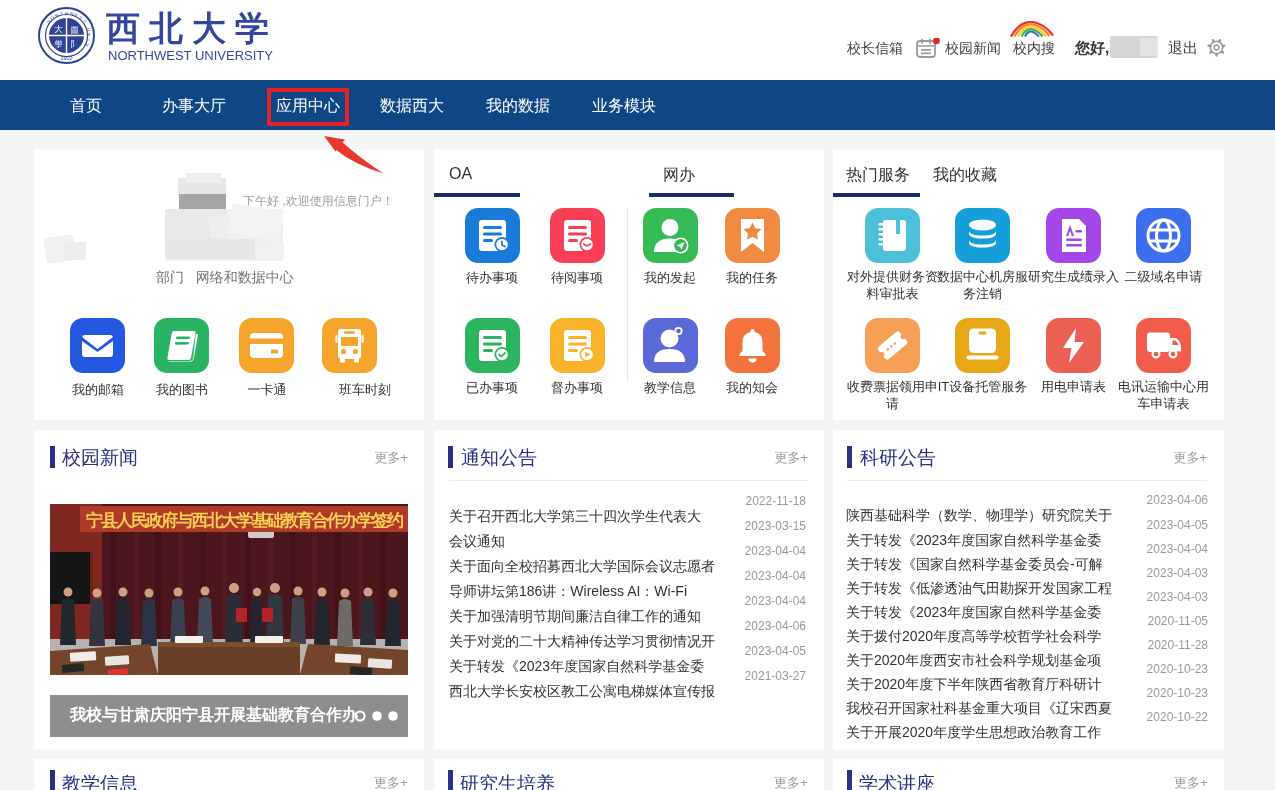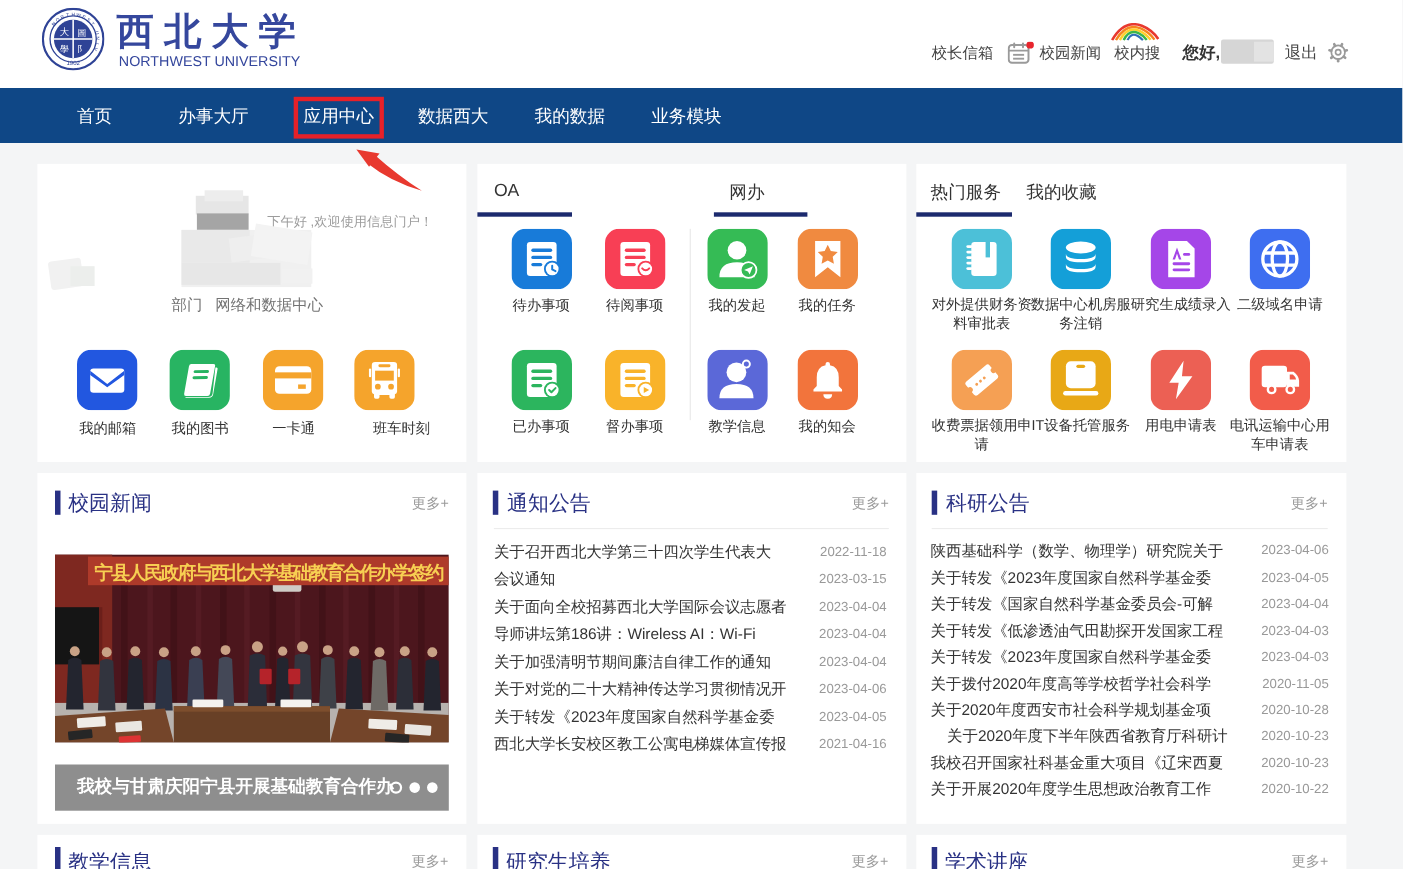--- a/index.html
+++ b/index.html
@@ -6,21 +6,21 @@
 * { margin:0; padding:0; box-sizing:border-box; }
 html,body { width:1275px; height:790px; overflow:hidden; }
 body { font-family:"Liberation Sans",sans-serif; background:#f4f5f6; position:relative; }
 .abs { position:absolute; }
 .card { position:absolute; background:#fff; }
 .ct { font-size:19px; color:#293184; position:absolute; }
 .bar { position:absolute; width:5px; height:22px; background:#293184; }
 .more { position:absolute; font-size:13px; color:#9a9a9a; }
 .hr { position:absolute; height:1px; background:#ececec; }
 .lbl { position:absolute; font-size:13px; color:#333; text-align:center; line-height:17px; }
-.li-t { position:absolute; font-size:14px; color:#333; white-space:nowrap; }
+.li-t { position:absolute; font-size:14px; color:#333; white-space:nowrap;margin-top:15px; }
 .li-d { position:absolute; font-size:12px; color:#999; }
 .tab { position:absolute; font-size:16px; color:#333; }
 .u { position:absolute; height:4px; background:#1c2a6e; }
 </style>
 </head>
 <body>
 
 <div class="abs" style="left:0;top:0;width:1275px;height:80px;background:#fff;"></div>
 <svg class="abs" style="left:38px;top:7px;" width="57" height="57" viewBox="0 0 57 57">
   <circle cx="28.5" cy="28.5" r="27.5" fill="#fff" stroke="#2f4396" stroke-width="2"></circle>
@@ -424,42 +424,42 @@
     <div class="li-d" style="right:18px;top:114px;">2023-04-04</div>
   <div class="li-t" style="left:15px;top:138px;">导师讲坛第186讲：Wireless AI：Wi-Fi</div>
     <div class="li-d" style="right:18px;top:139px;">2023-04-04</div>
   <div class="li-t" style="left:15px;top:163px;">关于加强清明节期间廉洁自律工作的通知</div>
     <div class="li-d" style="right:18px;top:164px;">2023-04-04</div>
   <div class="li-t" style="left:15px;top:188px;">关于对党的二十大精神传达学习贯彻情况开</div>
     <div class="li-d" style="right:18px;top:189px;">2023-04-06</div>
   <div class="li-t" style="left:15px;top:213px;">关于转发《2023年度国家自然科学基金委</div>
     <div class="li-d" style="right:18px;top:214px;">2023-04-05</div>
   <div class="li-t" style="left:15px;top:238px;">西北大学长安校区教工公寓电梯媒体宣传报</div>
-    <div class="li-d" style="right:18px;top:239px;">2021-04-16</div>
+    <div class="li-d" style="right:18px;top:239px;">2021-03-27</div>
 </div>
 <div class="card" style="left:833px;top:430px;width:391px;height:319px;" id="card-sci">
   <div class="bar" style="left:14px;top:16px;"></div>
   <div class="ct" style="left:27px;top:15px;">科研公告</div>
   <div class="more" style="right:17px;top:19px;">更多+</div>
   <div class="hr" style="left:14px;top:50px;width:360px;"></div>
   <div class="li-t" style="left:13px;top:62px;">陕西基础科学（数学、物理学）研究院关于</div>
     <div class="li-d" style="right:16px;top:63px;">2023-04-06</div>
   <div class="li-t" style="left:13px;top:87px;">关于转发《2023年度国家自然科学基金委</div>
     <div class="li-d" style="right:16px;top:88px;">2023-04-05</div>
   <div class="li-t" style="left:13px;top:111px;">关于转发《国家自然科学基金委员会-可解</div>
     <div class="li-d" style="right:16px;top:112px;">2023-04-04</div>
   <div class="li-t" style="left:13px;top:135px;">关于转发《低渗透油气田勘探开发国家工程</div>
     <div class="li-d" style="right:16px;top:136px;">2023-04-03</div>
   <div class="li-t" style="left:13px;top:159px;">关于转发《2023年度国家自然科学基金委</div>
     <div class="li-d" style="right:16px;top:160px;">2023-04-03</div>
   <div class="li-t" style="left:13px;top:183px;">关于拨付2020年度高等学校哲学社会科学</div>
     <div class="li-d" style="right:16px;top:184px;">2020-11-05</div>
   <div class="li-t" style="left:13px;top:207px;">关于2020年度西安市社会科学规划基金项</div>
-    <div class="li-d" style="right:16px;top:208px;">2020-10-28</div>
-  <div class="li-t" style="left:28px;top:231px;">关于2020年度下半年陕西省教育厅科研计</div>
+    <div class="li-d" style="right:16px;top:208px;">2020-11-28</div>
+  <div class="li-t" style="left:13px;top:231px;">关于2020年度下半年陕西省教育厅科研计</div>
     <div class="li-d" style="right:16px;top:232px;">2020-10-23</div>
   <div class="li-t" style="left:13px;top:255px;">我校召开国家社科基金重大项目《辽宋西夏</div>
     <div class="li-d" style="right:16px;top:256px;">2020-10-23</div>
   <div class="li-t" style="left:13px;top:279px;">关于开展2020年度学生思想政治教育工作</div>
     <div class="li-d" style="right:16px;top:280px;">2020-10-22</div>
 </div>
 
 <div class="card" style="left:34px;top:759px;width:390px;height:120px;"></div>
 <div class="card" style="left:434px;top:759px;width:390px;height:120px;"></div>
 <div class="card" style="left:833px;top:759px;width:391px;height:120px;"></div>

